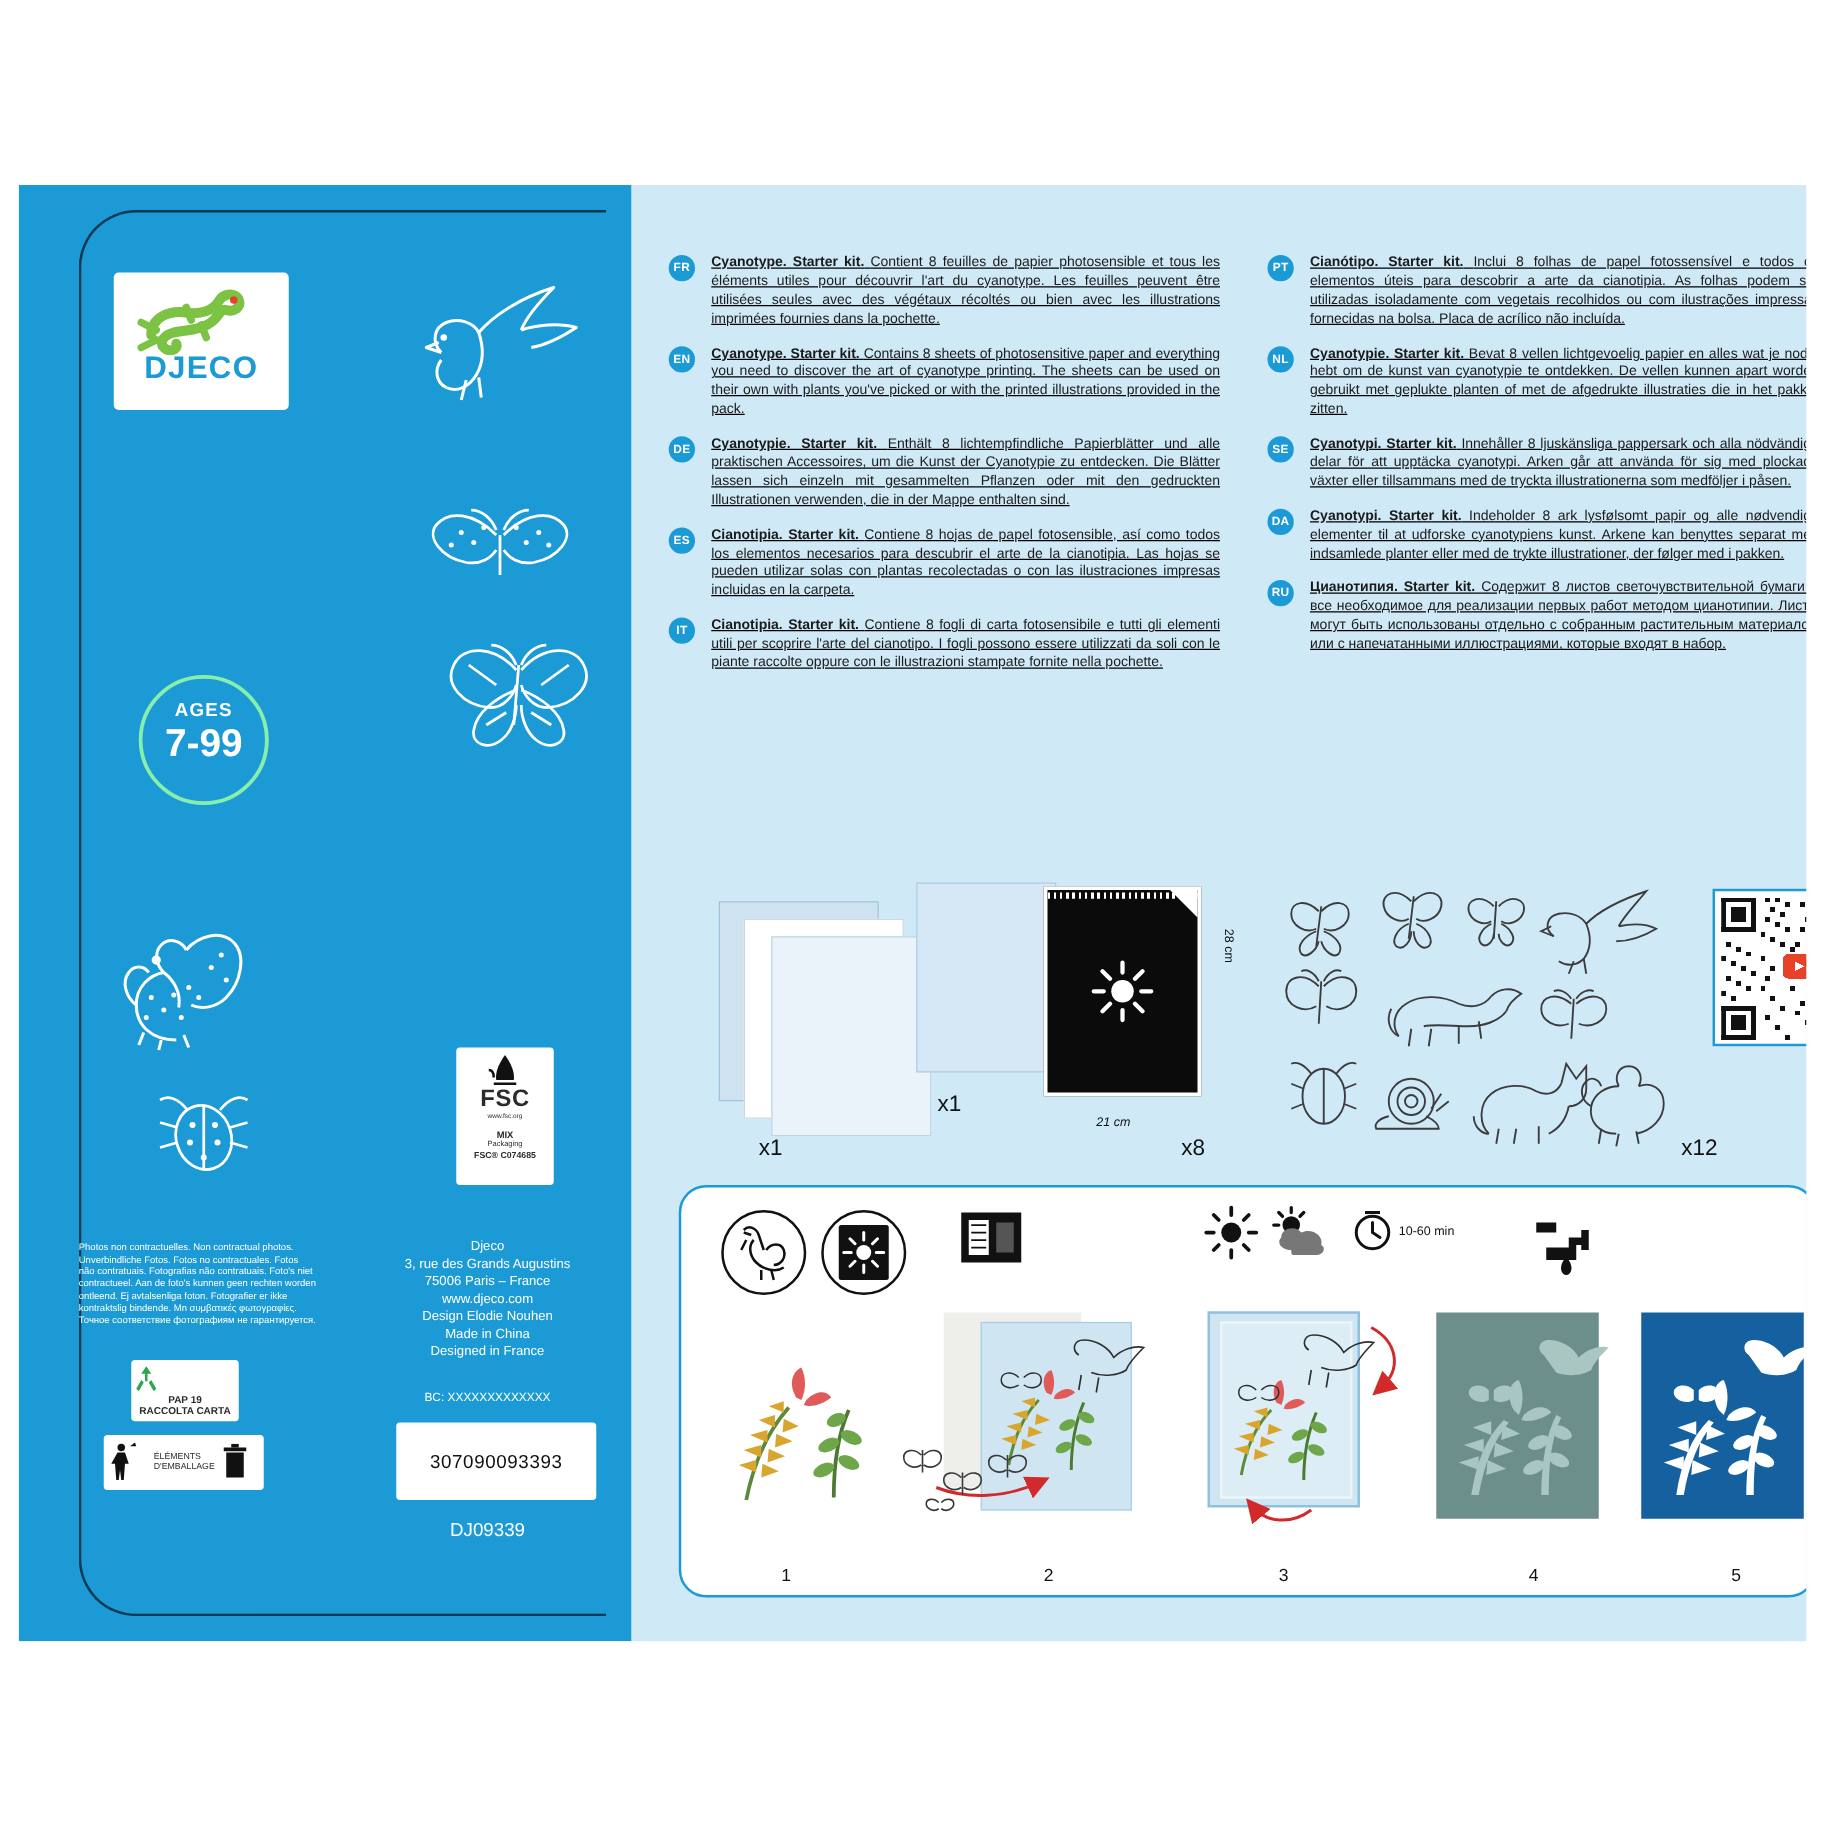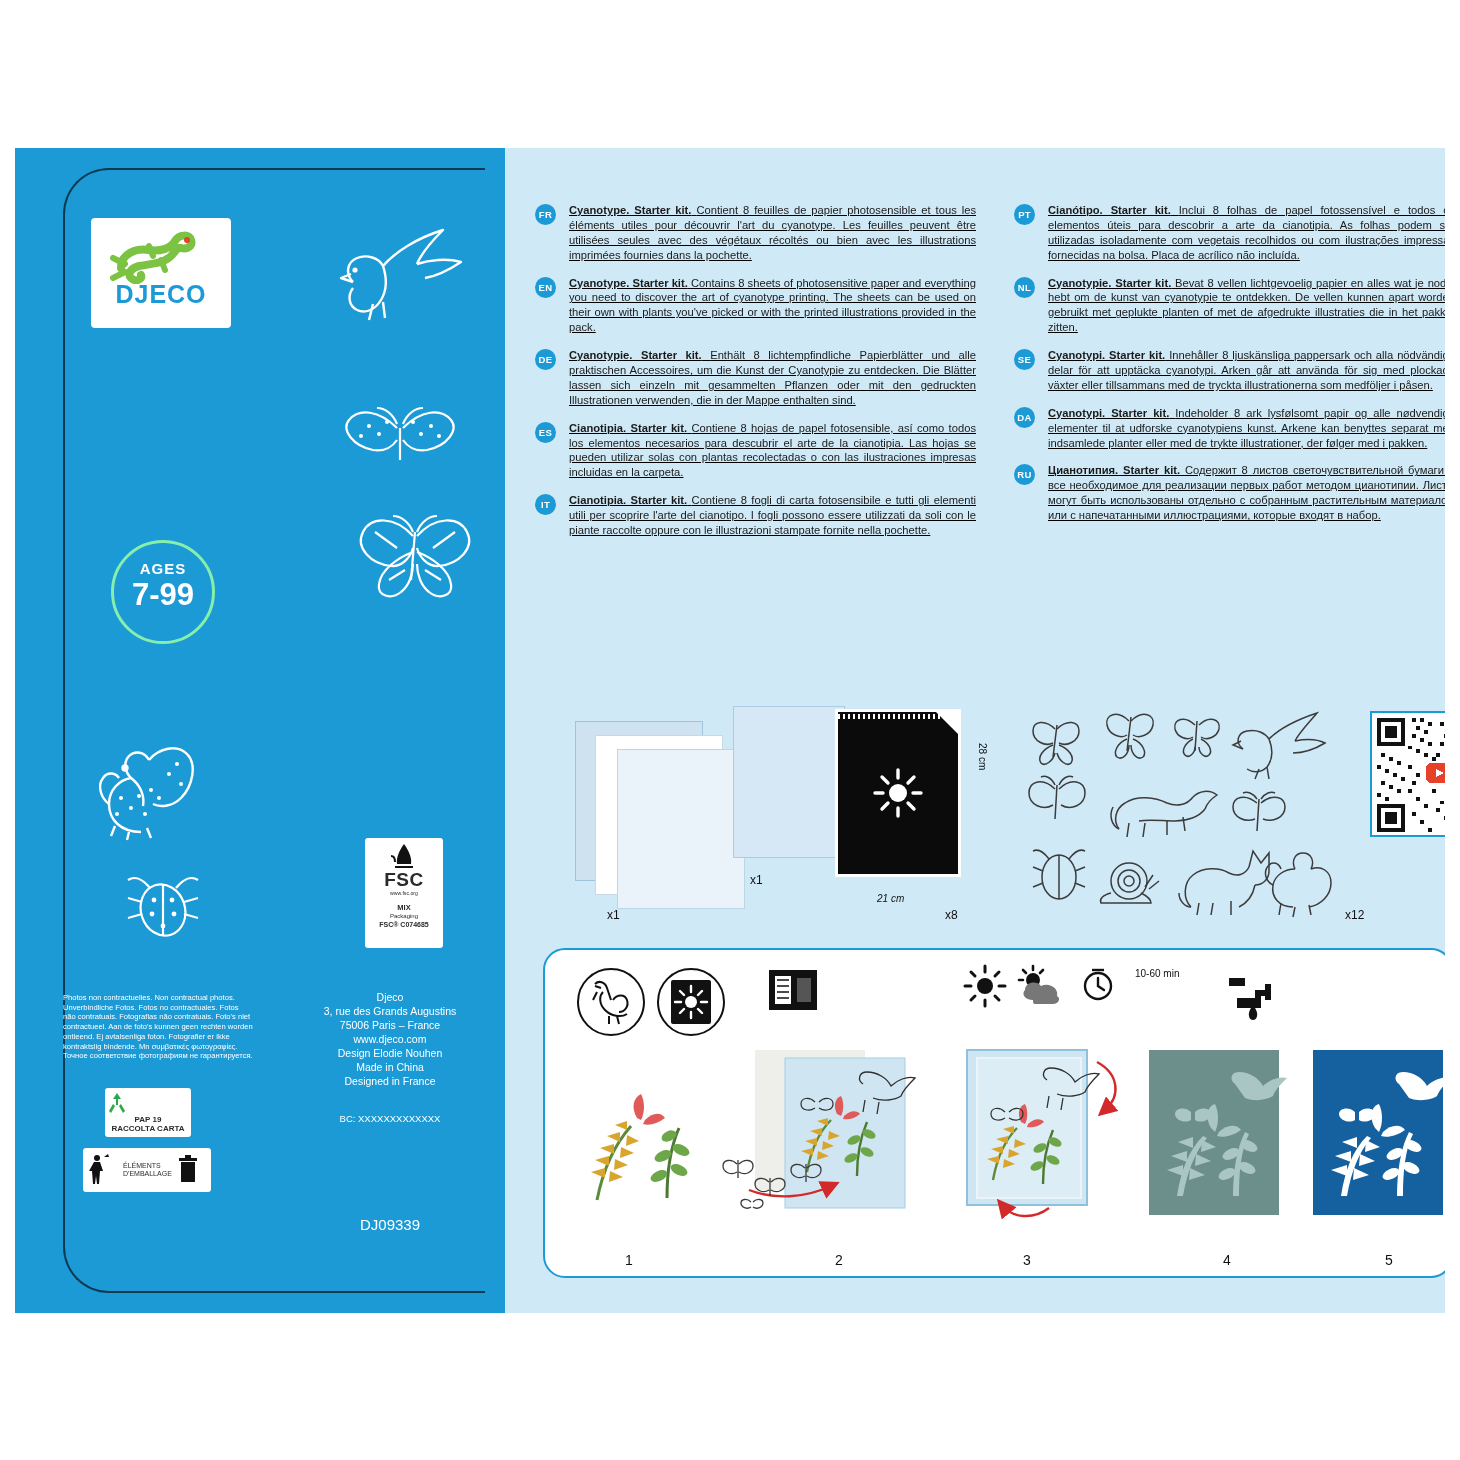--- a/index.html
+++ b/index.html
@@ -254,21 +254,21 @@
 
   
   .contents {
     position: absolute;
     left: 40px;
     top: 555px;
     width: 900px;
     height: 230px;
   }
   .qty {
-    font-size: 12px;
+    font-size: 18px;
     color: #111;
     text-align: center;
   }
   .sheets-stack { position: absolute; left: 30px; top: 18px; }
   .sheet-a {
     position: absolute; left: 0; top: 0;
     width: 126px; height: 158px;
     background: #cfe2f0; border: 1px solid #9ec4de;
   }
   .sheet-b {
@@ -348,21 +348,21 @@
   .step-img { position: absolute; }
   .circle-icon {
     position: absolute;
     width: 68px; height: 68px;
     border: 2px solid #111;
     border-radius: 50%;
     box-sizing: border-box;
   }
   .timer-pill {
     position: absolute;
-    display: flex; gap: 20px;
+    display: flex; align-items: center; gap: 4px;
   }
   .timer-text { font-size: 10px; color: #111; }
   svg { display: block; }
 </style>
 </head>
 <body>
 
 <div class="page">
 
   <div class="left-panel">
@@ -521,20 +521,23 @@
     </div>
 
     <div class="addr-block" style="white-space: pre-line;">Djeco
 3, rue des Grands Augustins
 75006 Paris – France
 www.djeco.com
 Design Elodie Nouhen
 Made in China
 Designed in France</div>
     <div class="bc-line">BC: XXXXXXXXXXXXX</div>
+    <div class="barcode-box">
+      <span class="barcode-num">307090093393</span>
+    </div>
     <div class="ref-code">DJ09339</div>
   </div>
 
   <div class="right-area">
 
     <div class="texts">
       <div class="col">
         <div class="lang-block">
           <div class="lang-badge">FR</div>
           <div class="lang-text"><b>Cyanotype. Starter kit.</b> <span>Contient 8 feuilles de papier photosensible et tous les éléments utiles pour découvrir l'art du cyanotype. Les feuilles peuvent être utilisées seules avec des végétaux récoltés ou bien avec les illustrations imprimées fournies dans la pochette.</span></div>

